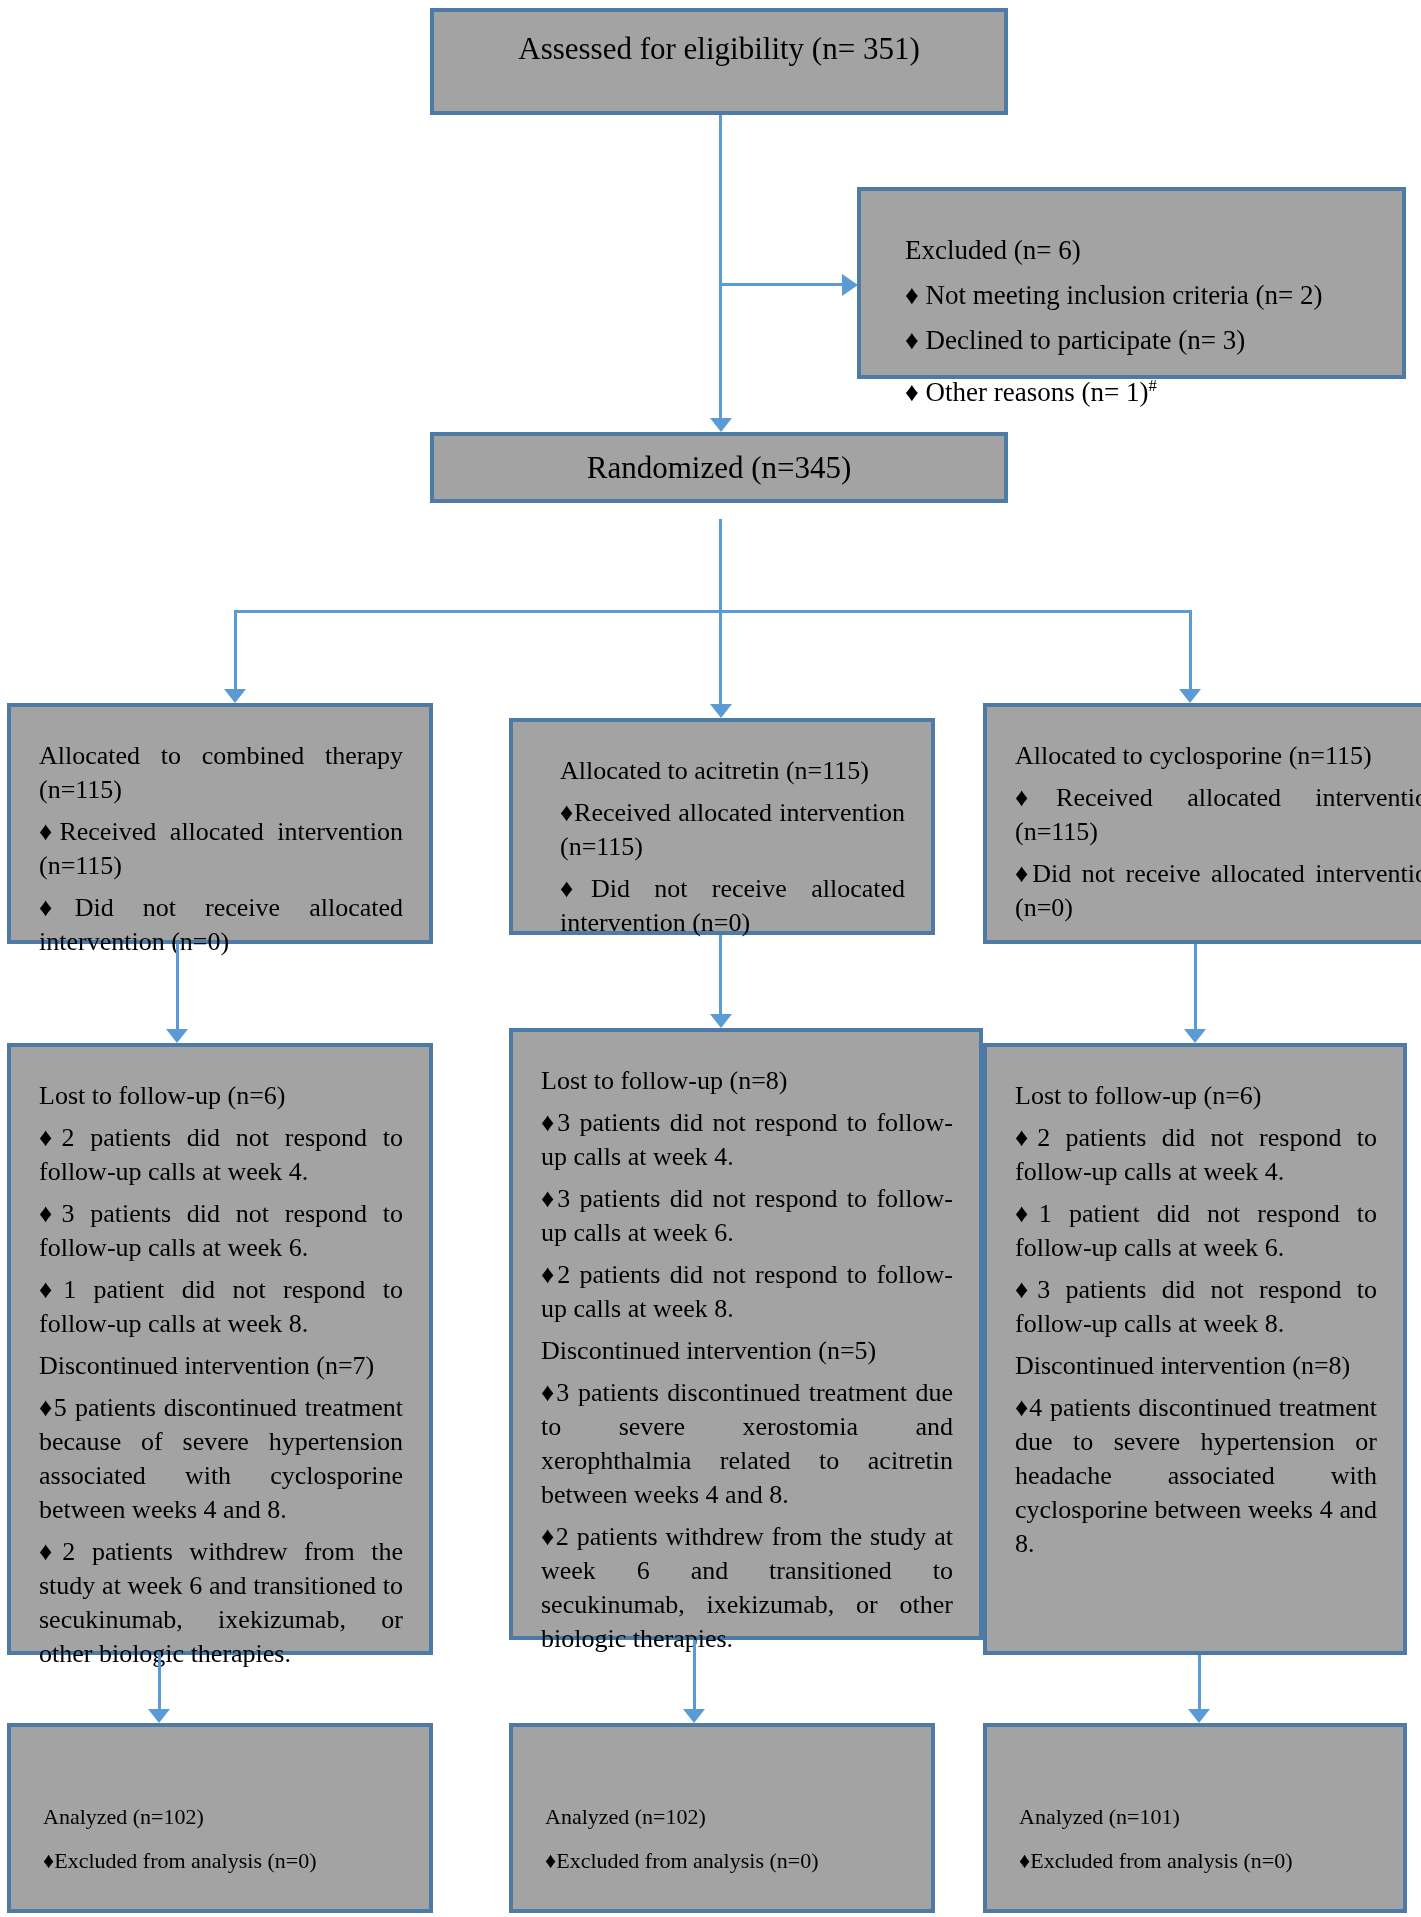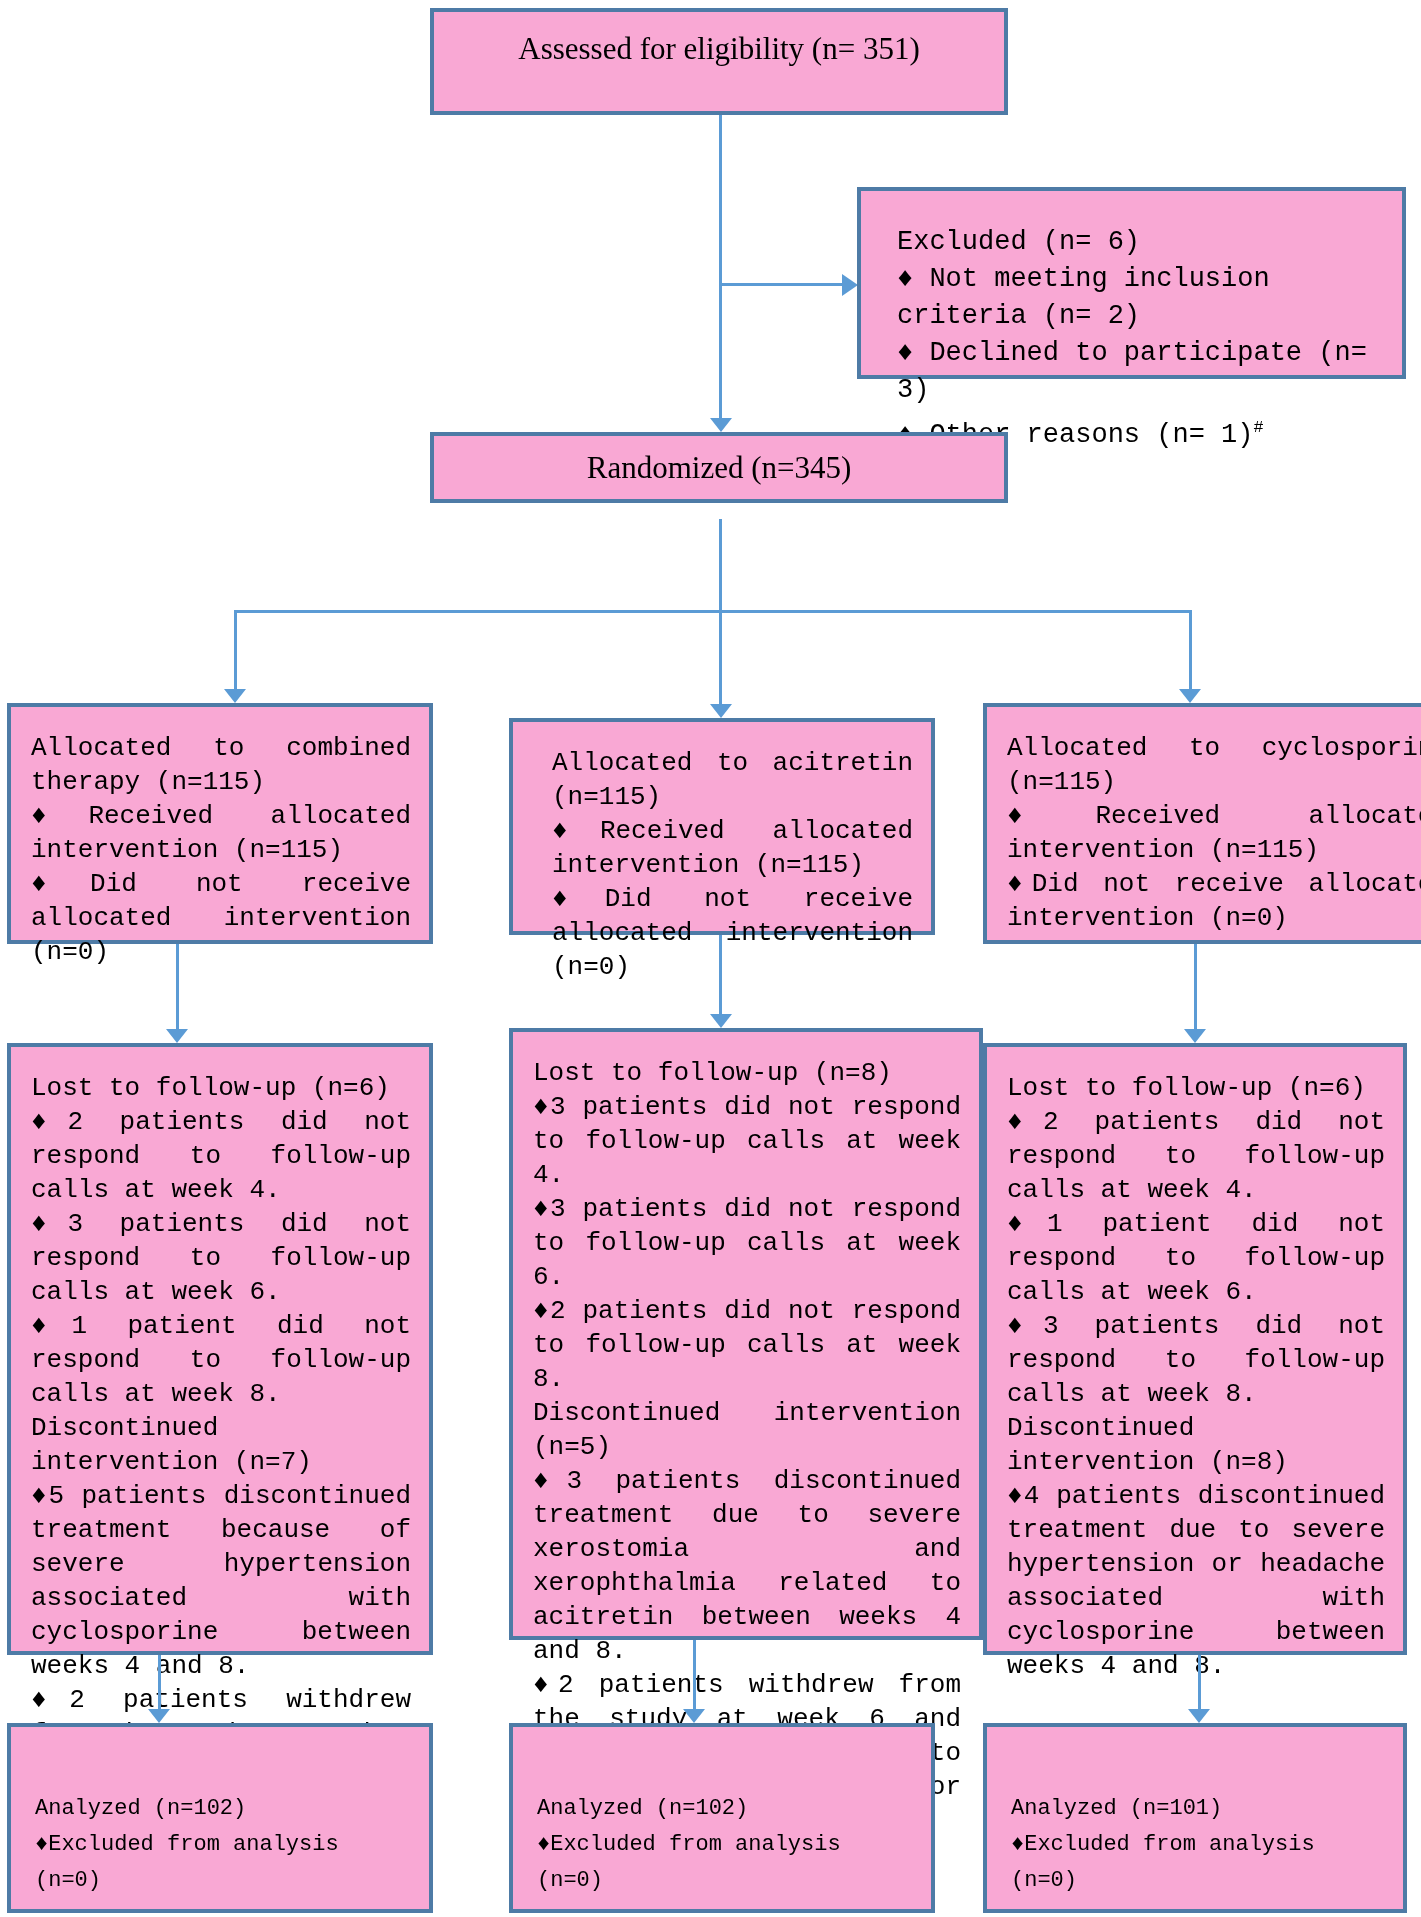--- a/index.html
+++ b/index.html
@@ -1,20 +1,20 @@
 <!DOCTYPE html>
 <html><head>
 <meta charset="utf-8">
 <style>
   html,body{margin:0;padding:0;background:#ffffff;}
   #canvas{position:relative;width:1421px;height:1917px;background:#ffffff;overflow:hidden;
           font-family:"Liberation Serif","DejaVu Serif",serif;color:#000;}
-  .box{position:absolute;box-sizing:border-box;border:4px solid #4e7ba6;background:#f9a8d4;}
+  .box{position:absolute;box-sizing:border-box;border:4px solid #4e7ba6;background:#a3a3a3;}
   .center-box{display:flex;align-items:center;justify-content:center;text-align:center;}
-  .box p{margin:0;font-family:Liberation Mono, monospace;}
+  .box p{margin:8px;}
   .just p{text-align:justify;}
   
   .vline{position:absolute;width:3px;background:#5b9bd5;}
   .hline{position:absolute;height:3px;background:#5b9bd5;}
   .arr-down{position:absolute;width:0;height:0;
     border-left:11px solid transparent;border-right:11px solid transparent;
     border-top:14px solid #5b9bd5;}
   .arr-right{position:absolute;width:0;height:0;
     border-top:11px solid transparent;border-bottom:11px solid transparent;
     border-left:16px solid #5b9bd5;}

